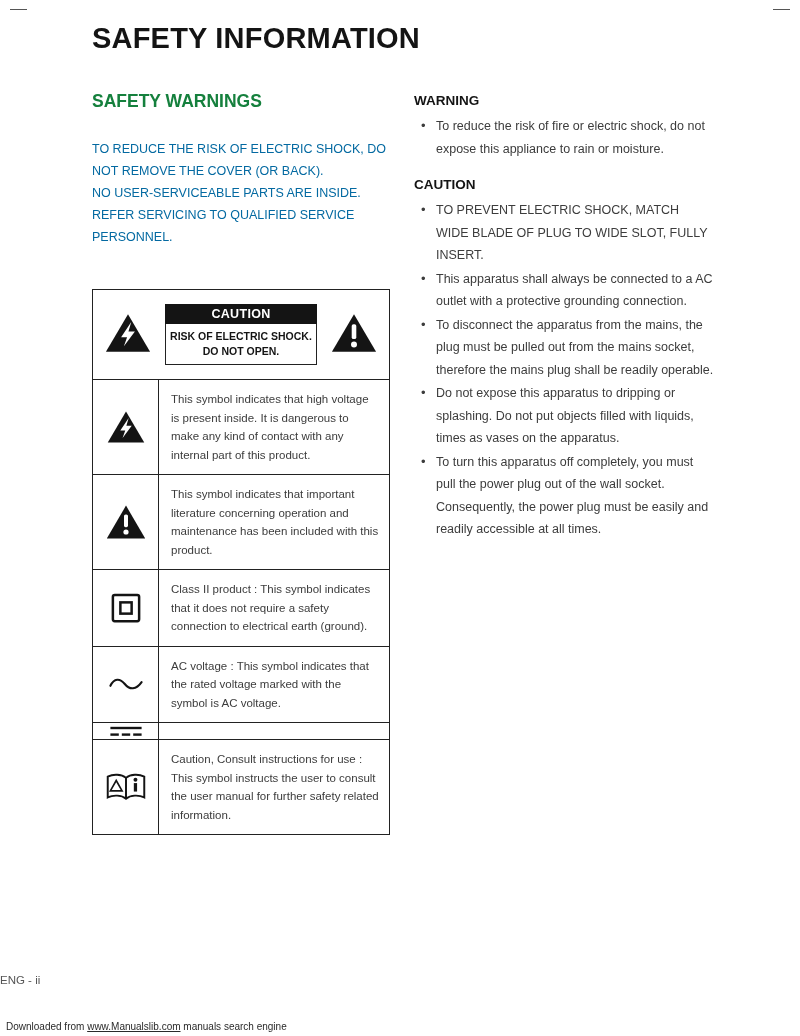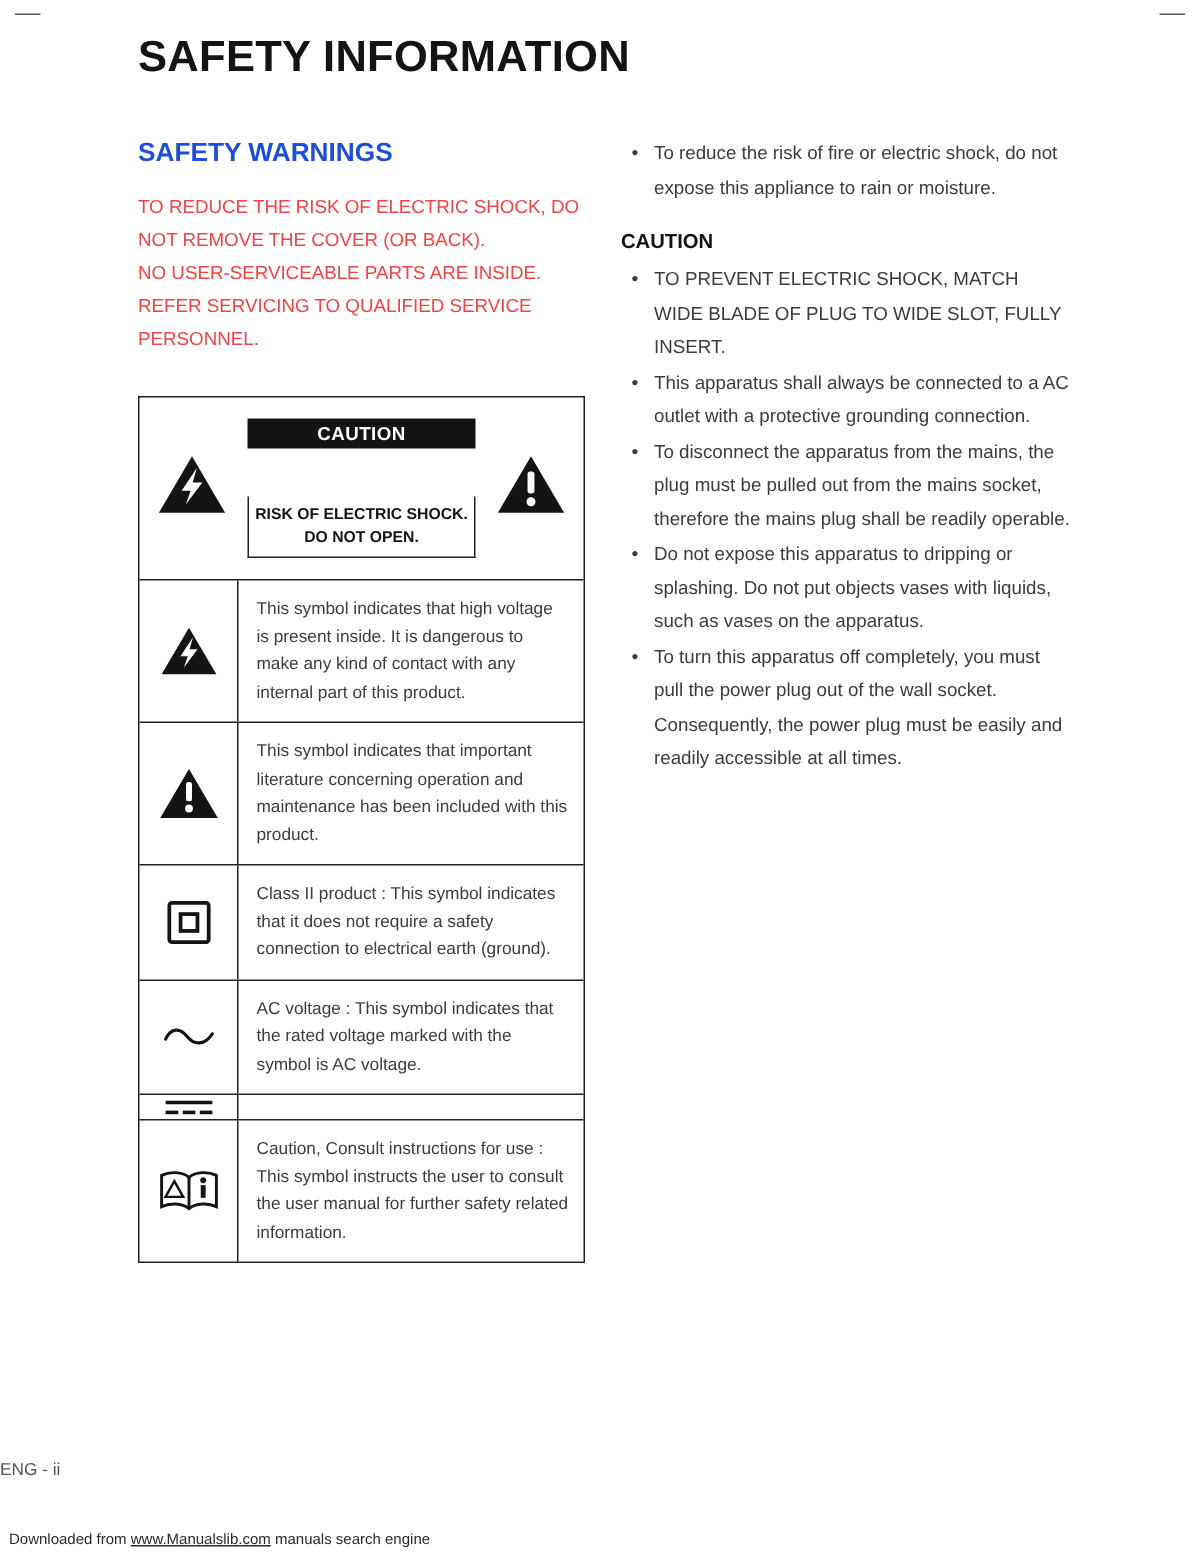--- a/index.html
+++ b/index.html
@@ -23,44 +23,43 @@
   h1.page-title {
     font-size: 29px; font-weight: 700; color: #141414;
     letter-spacing: 0.2px; margin-bottom: 36px;
   }
 
   .columns { display: flex; gap: 24px; }
   .col-left { width: 298px; flex: 0 0 298px; }
   .col-right { width: 300px; flex: 0 0 300px; }
 
   h2.section-heading {
-    font-size: 17.5px; font-weight: 700; color: #1d4ed8; margin-bottom: 15px;
+    font-size: 17.5px; font-weight: 700; color: #15803d; margin-bottom: 26px;
   }
   .intro {
-    font-size: 12.5px; line-height: 22px; color: #ef4444;
-    white-space: pre-line; margin-bottom: 27px;
+    font-size: 12.5px; line-height: 22px; color: #0369a1;
+    white-space: pre-line; margin-bottom: 41px;
   }
 
   
   .caution-box { border: 1.5px solid #222; }
   .caution-header {
     display: flex; align-items: center; justify-content: space-between;
     padding: 14px 12px; border-bottom: 1.5px solid #222;
   }
   .caution-center { width: 152px; }
   .caution-bar {
     background: #141414; color: #fff; font-weight: 700; font-size: 12.5px;
     text-align: center; padding: 3px 0; letter-spacing: 0.3px;
   }
   .risk-box {
     border: 1.5px solid #222; border-top: none;
     font-size: 10.5px; font-weight: 700; color: #141414;
     text-align: center; padding: 5px 4px; line-height: 15px;
     white-space: pre-line;
-    margin-top: 32px;
   }
   .sym-row { display: flex; border-bottom: 1.5px solid #222; }
   .sym-row:last-child { border-bottom: none; }
   .sym-icon-cell {
     flex: 0 0 66px; display: flex; align-items: center; justify-content: center;
     border-right: 1.5px solid #222;
   }
   .sym-text-cell {
     flex: 1; padding: 10px 10px 10px 12px;
     font-size: 11.5px; line-height: 18.5px; color: #3c3c3c;
@@ -195,30 +194,31 @@
               <circle cx="46.5" cy="12" r="3" fill="#141414"></circle>
             </svg>
           </div>
           <div class="sym-text-cell">Caution, Consult instructions for use : This symbol instructs the user to consult the user manual for further safety related information.</div>
         </div>
 
       </div>
     </div>
 
     <div class="col-right">
+      <h3 class="sub-heading">WARNING</h3>
       <ul class="bullet-list">
         <li>To reduce the risk of fire or electric shock, do not expose this appliance to rain or moisture.</li>
       </ul>
 
       <h3 class="sub-heading caution">CAUTION</h3>
       <ul class="bullet-list">
         <li>TO PREVENT ELECTRIC SHOCK, MATCH WIDE BLADE OF PLUG TO WIDE SLOT, FULLY INSERT.</li>
         <li>This apparatus shall always be connected to a AC outlet with a protective grounding connection.</li>
         <li>To disconnect the apparatus from the mains, the plug must be pulled out from the mains socket, therefore the mains plug shall be readily operable.</li>
-        <li>Do not expose this apparatus to dripping or splashing. Do not put objects vases with liquids, such as vases on the apparatus.</li>
+        <li>Do not expose this apparatus to dripping or splashing. Do not put objects filled with liquids, times as vases on the apparatus.</li>
         <li>To turn this apparatus off completely, you must pull the power plug out of the wall socket. Consequently, the power plug must be easily and readily accessible at all times.</li>
       </ul>
     </div>
 
   </div>
 </div>
 
 <div class="page-footer">ENG - ii</div>
 
 <div class="watermark">

